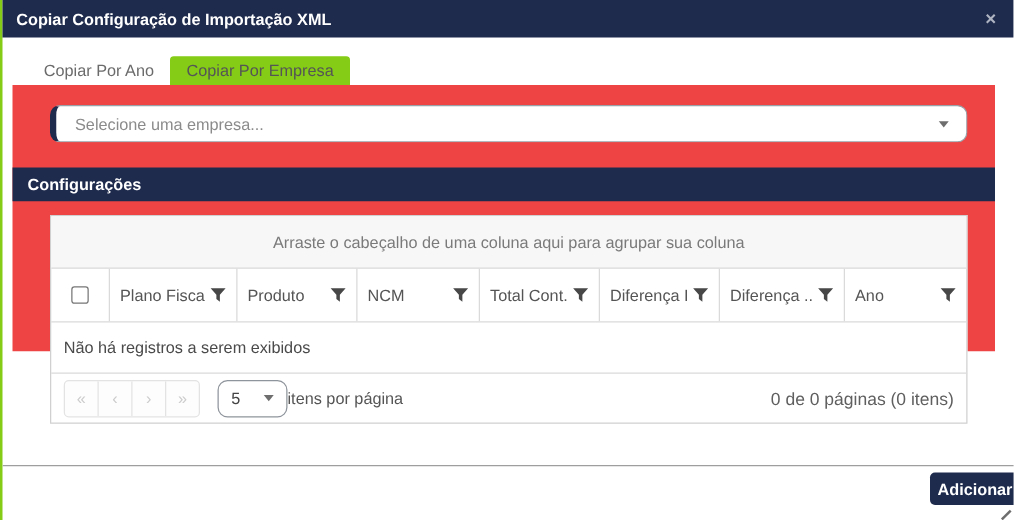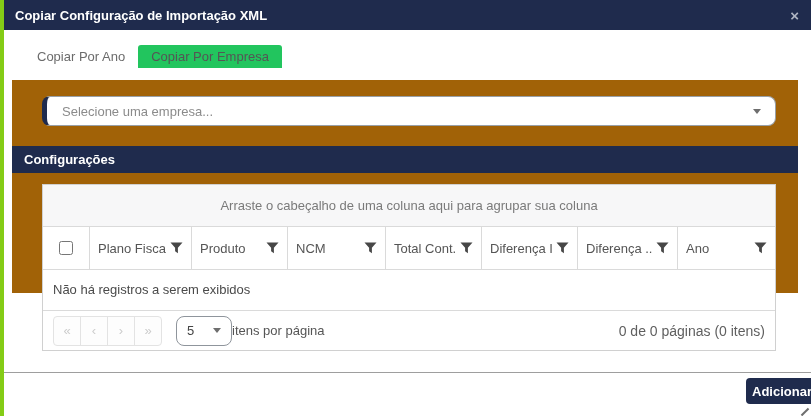--- a/index.html
+++ b/index.html
@@ -1,35 +1,35 @@
 <!DOCTYPE html>
 <html><head>
 <meta charset="utf-8">
 <style>
   html,body{margin:0;padding:0;background:#fff;}
   .modal{
     position:relative;width:811px;height:416px;background:#fff;
-    border-left:4px solid #84cc16;box-sizing:border-box;overflow:hidden;
+    border-left:2px solid #84cc16;box-sizing:border-box;overflow:hidden;
     font-family:"Liberation Sans",sans-serif;
   }
   
   .modal-header{
     position:absolute;top:0;left:-2px;width:811px;height:30px;background:#1f2b4d;
     display:flex;align-items:center;justify-content:space-between;
     padding:0 14px 0 13px;box-sizing:border-box;
   }
   .modal-title{color:#ffffff;font-size:13px;font-weight:bold;}
   .modal-close{color:#aeb4c2;font-size:15px;font-weight:bold;cursor:pointer;line-height:1;}
   
   .tabs{position:absolute;top:45px;left:8px;height:23px;display:flex;font-size:13px;}
   .tab{padding:0 13px;line-height:23px;color:#6b6b6b;cursor:pointer;white-space:nowrap;}
   .tab.first{margin-left:12px;}
-  .tab.active{background:#22c55e;color:#555;border-radius:3px 3px 0 0;}
+  .tab.active{background:#84cc16;color:#555;border-radius:3px 3px 0 0;}
   
-  .panel{position:absolute;top:80px;left:8px;width:786px;height:213px;background:#a16207;}
+  .panel{position:absolute;top:68px;left:8px;width:786px;height:213px;background:#ef4444;}
   
   .empresa-select{
     position:absolute;top:16px;left:30px;width:734px;height:30px;background:#fff;
     border:1px solid #98a0a8;border-left:5px solid #1f2b4d;border-radius:8px;
     box-sizing:border-box;display:flex;align-items:center;padding:0 14px 0 15px;cursor:pointer;
   }
   .empresa-placeholder{color:#8b8b8b;font-size:13px;flex:1;}
   .caret-down{width:0;height:0;border-left:4px solid transparent;border-right:4px solid transparent;border-top:5px solid #6e6e6e;}
   
   .section-bar{

